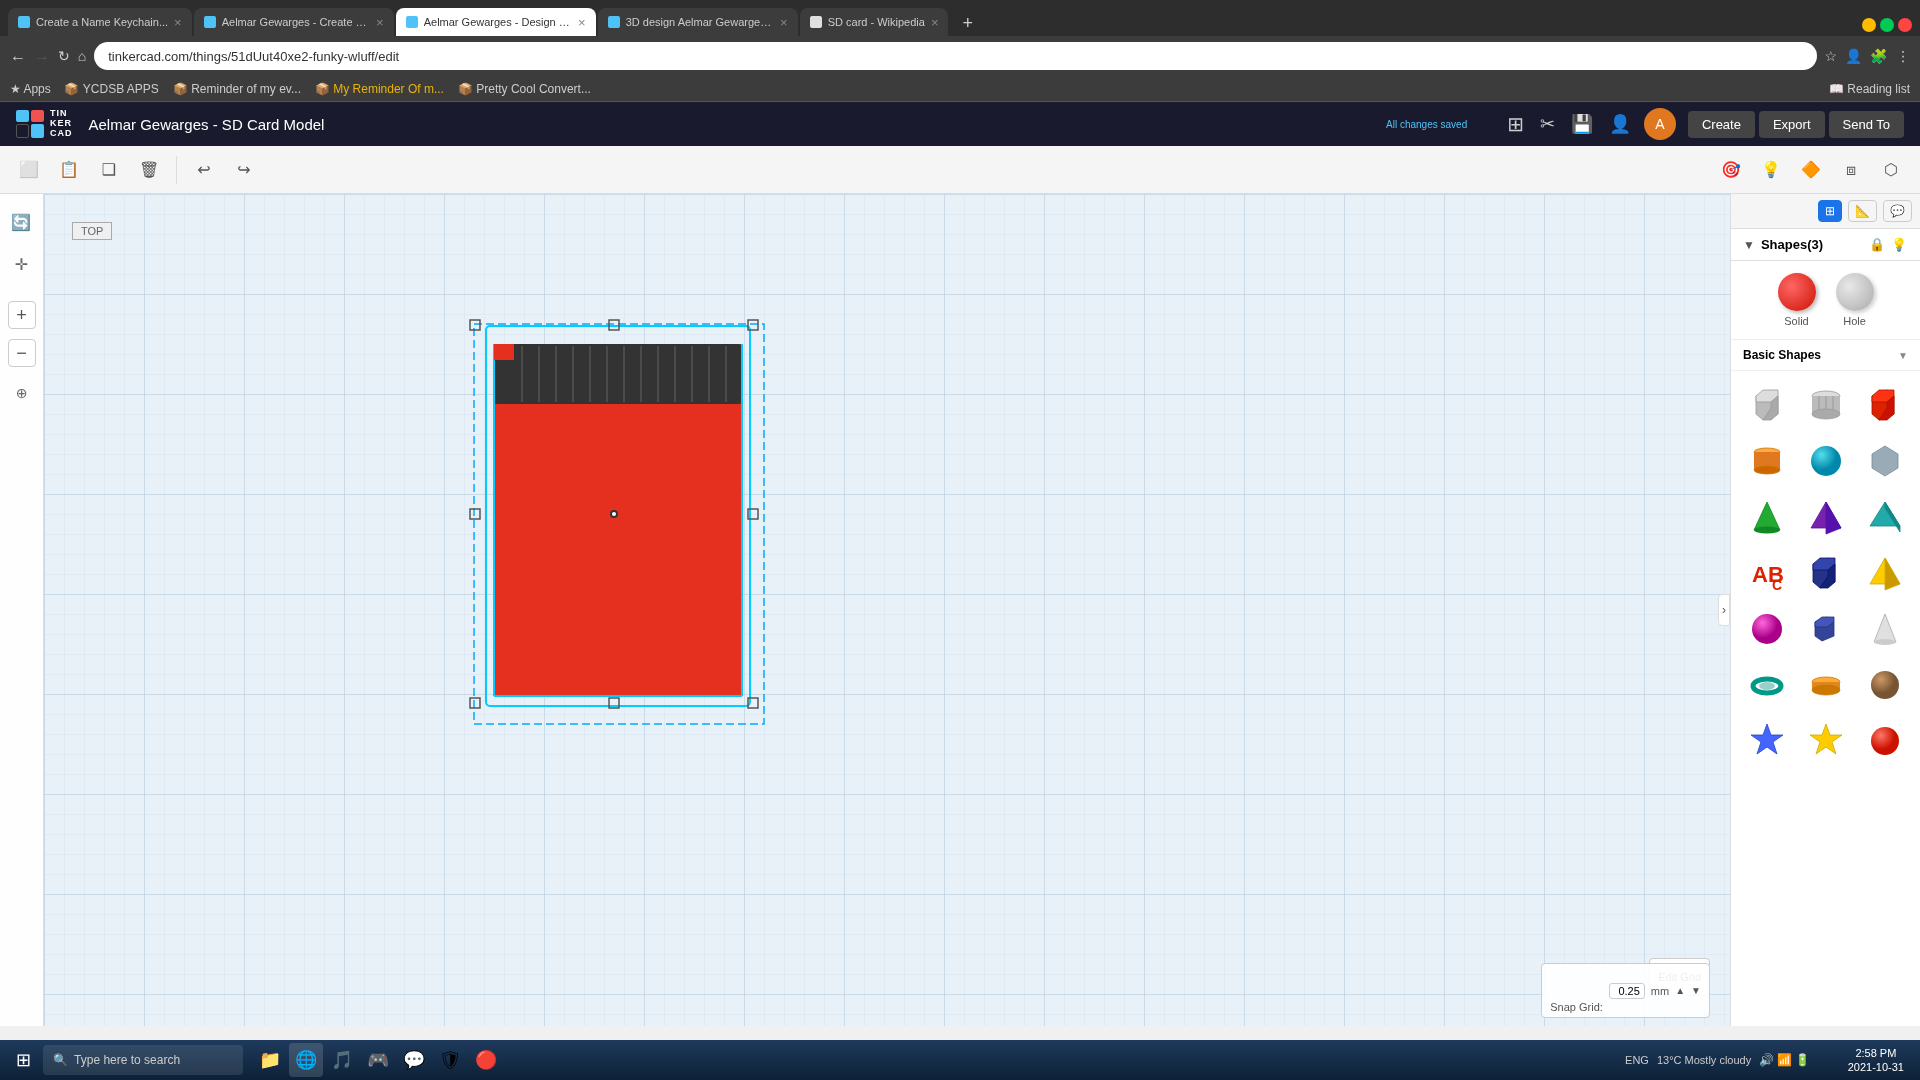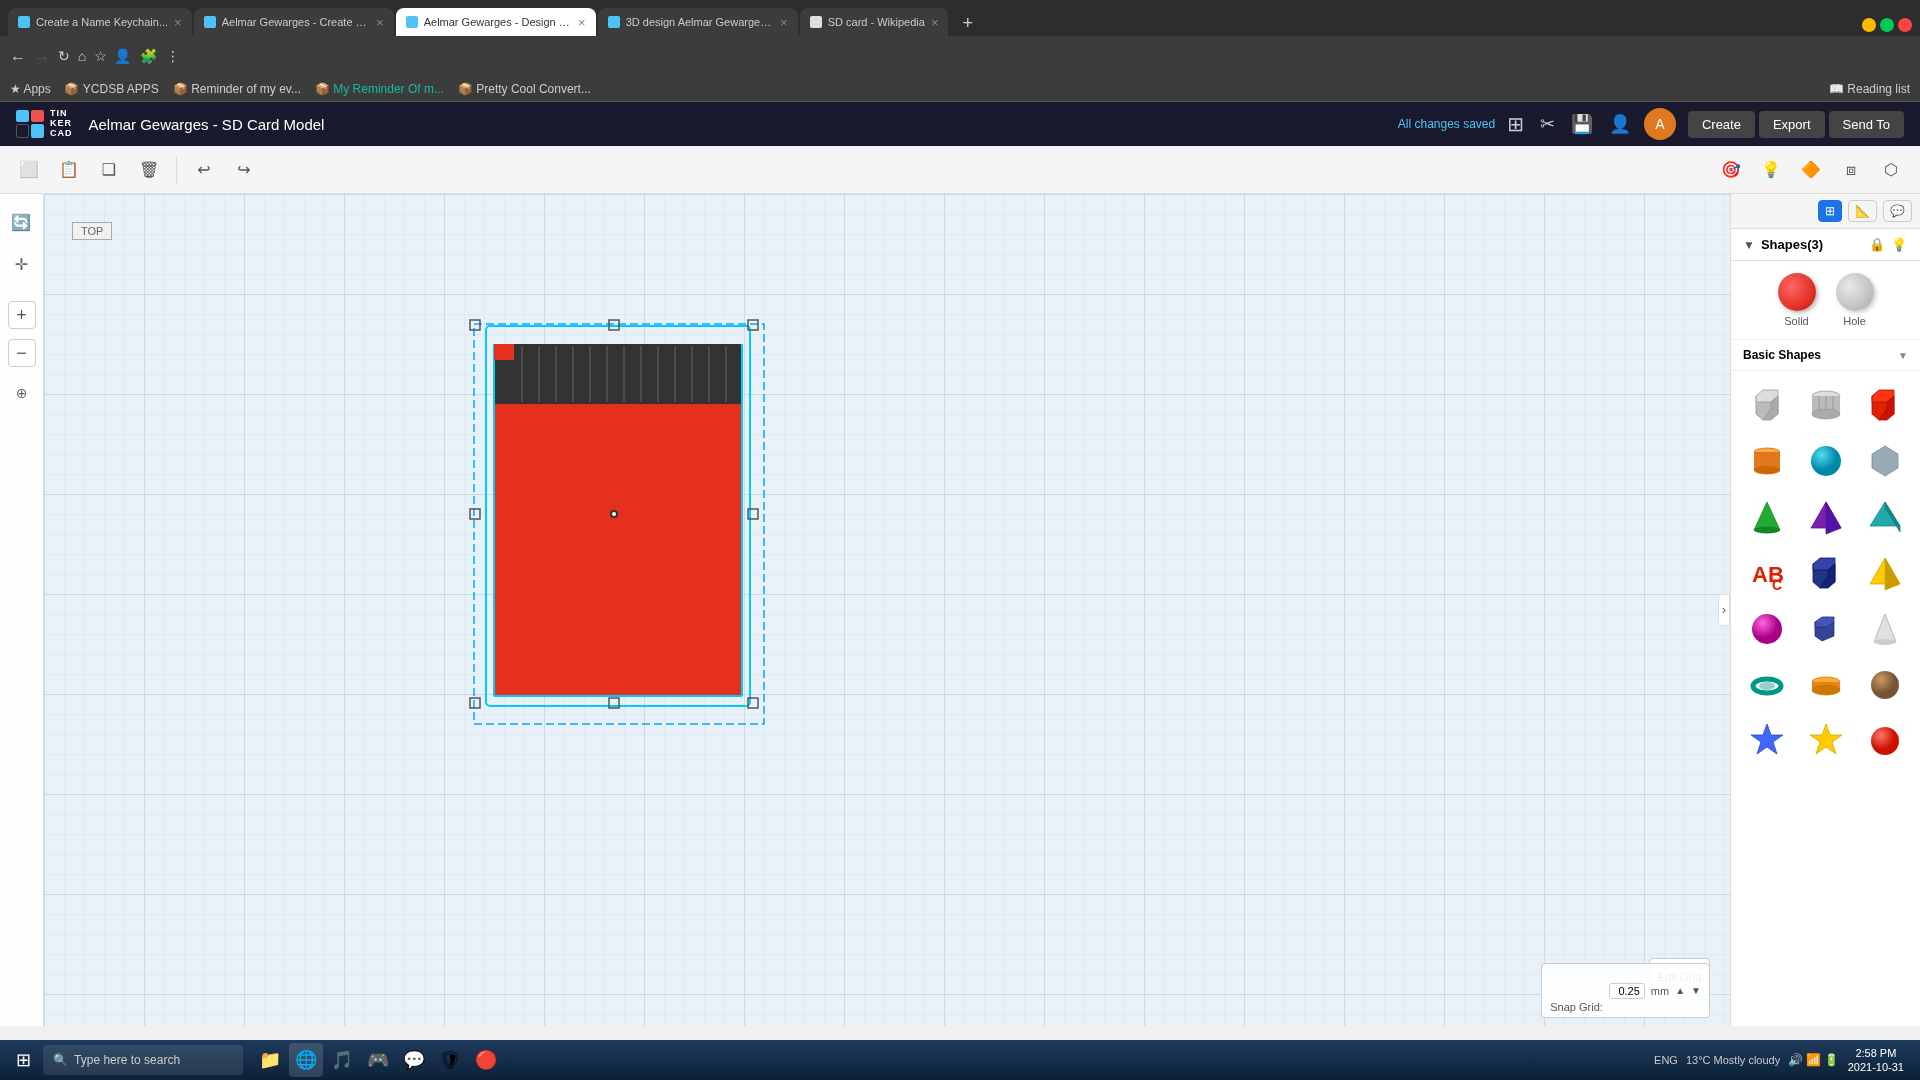--- a/index.html
+++ b/index.html
@@ -49,52 +49,53 @@
       <span style="width:14px;height:14px;border-radius:50%;background:#00cc55;display:inline-block;cursor:pointer;"></span>
       <span style="width:14px;height:14px;border-radius:50%;background:#ff4444;display:inline-block;cursor:pointer;"></span>
     </div>
   </div>
 
   <div style="display:flex;align-items:center;background:#3c3c3c;padding:5px 10px;gap:8px;height:40px;">
     <span style="color:#ccc;font-size:16px;cursor:pointer;">←</span>
     <span style="color:#555;font-size:16px;cursor:pointer;">→</span>
     <span style="color:#ccc;font-size:14px;cursor:pointer;">↻</span>
     <span style="color:#ccc;font-size:14px;cursor:pointer;">⌂</span>
+    <input type="text" value="tinkercad.com/things/51dUut40xe2-funky-wluff/edit" style="flex: 1 1 0%; background: rgb(255, 255, 255); border: none; border-radius: 20px; padding: 4px 14px; font-size: 13px; color: rgb(51, 51, 51); height: 28px;">
     <div style="display:flex;gap:8px;color:#ccc;">
       <span style="cursor:pointer;font-size:14px;">☆</span>
       <span style="cursor:pointer;font-size:14px;">👤</span>
       <span style="cursor:pointer;font-size:14px;">🧩</span>
       <span style="cursor:pointer;font-size:14px;">⋮</span>
     </div>
   </div>
 
   <div style="display:flex;align-items:center;background:#3c3c3c;padding:3px 10px;gap:14px;height:26px;border-bottom:1px solid #555;">
     <span style="color:#ccc;font-size:12px;cursor:pointer;">★ Apps</span>
     <span style="color:#ccc;font-size:12px;cursor:pointer;">📦 YCDSB APPS</span>
     <span style="color:#ccc;font-size:12px;cursor:pointer;">📦 Reminder of my ev...</span>
-    <span style="color:#14b8a6;font-size:12px;cursor:pointer;">📦 My Reminder Of m...</span>
+    <span style="color:#eab308;font-size:12px;cursor:pointer;">📦 My Reminder Of m...</span>
     <span style="color:#ccc;font-size:12px;cursor:pointer;">📦 Pretty Cool Convert...</span>
     <span style="color:#ccc;font-size:12px;cursor:pointer;margin-left:auto;">📖 Reading list</span>
   </div>
 </div>
 
 <div style="display:flex;align-items:center;background:#1a1a2e;color:#fff;padding:0 16px;height:44px;">
 
   <div style="display:flex;align-items:center;gap:6px;margin-right:16px;cursor:pointer;">
     <div style="display:grid;grid-template-columns:1fr 1fr;gap:2px;width:28px;height:28px;">
       <div style="background:#4fc3f7;border-radius:2px;"></div>
       <div style="background:#ef5350;border-radius:2px;"></div>
       <div style="background:#1a1a2e;border:1px solid #555;border-radius:2px;"></div>
       <div style="background:#4fc3f7;border-radius:2px;"></div>
     </div>
     <span style="font-size:9px;font-weight:bold;letter-spacing:1px;color:#fff;line-height:1.1;">TIN<br>KER<br>CAD</span>
   </div>
   <div style="font-size:15px;color:#fff;font-weight:500;">Aelmar Gewarges - SD Card Model</div>
   <div style="flex:1;"></div>
-  <span style="color:#4fc3f7;font-size:12px;margin-right:4px;">All changes saved</span>
+  <span style="color:#4fc3f7;font-size:10px;margin-right:32px;">All changes saved</span>
 
   <button style="background:transparent;border:none;color:#ccc;cursor:pointer;padding:4px 8px;font-size:20px;">⊞</button>
   <button style="background:transparent;border:none;color:#ccc;cursor:pointer;padding:4px 8px;font-size:18px;">✂</button>
   <button style="background:transparent;border:none;color:#ccc;cursor:pointer;padding:4px 8px;font-size:18px;">💾</button>
   <button style="background:transparent;border:none;color:#ccc;cursor:pointer;padding:4px 8px;font-size:18px;">👤</button>
   <button style="background:#e07820;border:none;border-radius:50%;color:#fff;cursor:pointer;width:32px;height:32px;font-size:14px;margin-left:4px;">A</button>
 
   <button style="background:#444;border:none;color:#fff;padding:6px 14px;border-radius:4px;cursor:pointer;font-size:13px;margin-left:12px;">Create</button>
   <button style="background:#444;border:none;color:#fff;padding:6px 14px;border-radius:4px;cursor:pointer;font-size:13px;margin-left:4px;">Export</button>
   <button style="background:#444;border:none;color:#fff;padding:6px 14px;border-radius:4px;cursor:pointer;font-size:13px;margin-left:4px;">Send To</button>
@@ -428,18 +429,18 @@
     <div style="width:34px;height:34px;display:flex;align-items:center;justify-content:center;cursor:pointer;border-radius:4px;font-size:18px;">🔴</div>
   </div>
   <div style="flex:1;"></div>
   <div style="display:flex;align-items:center;gap:8px;color:#ccc;font-size:11px;padding:0 8px;">
     <span>ENG</span>
     <span>
       <span>13°C</span>
       <span>Mostly cloudy</span>
     </span>
     <span style="font-size:12px;">🔊 📶 🔋</span>
-    <div style="display:flex;flex-direction:column;align-items:center;font-size:11px;color:#fff;line-height:1.3;">
+    <div style="display:flex;flex-direction:column;align-items:center;font-size:11px;color:#fff;line-height:1.3;margin-left:29px;">
       <span>2:58 PM</span>
       <span>2021-10-31</span>
     </div>
   </div>
 </div>
 
 </body></html>

